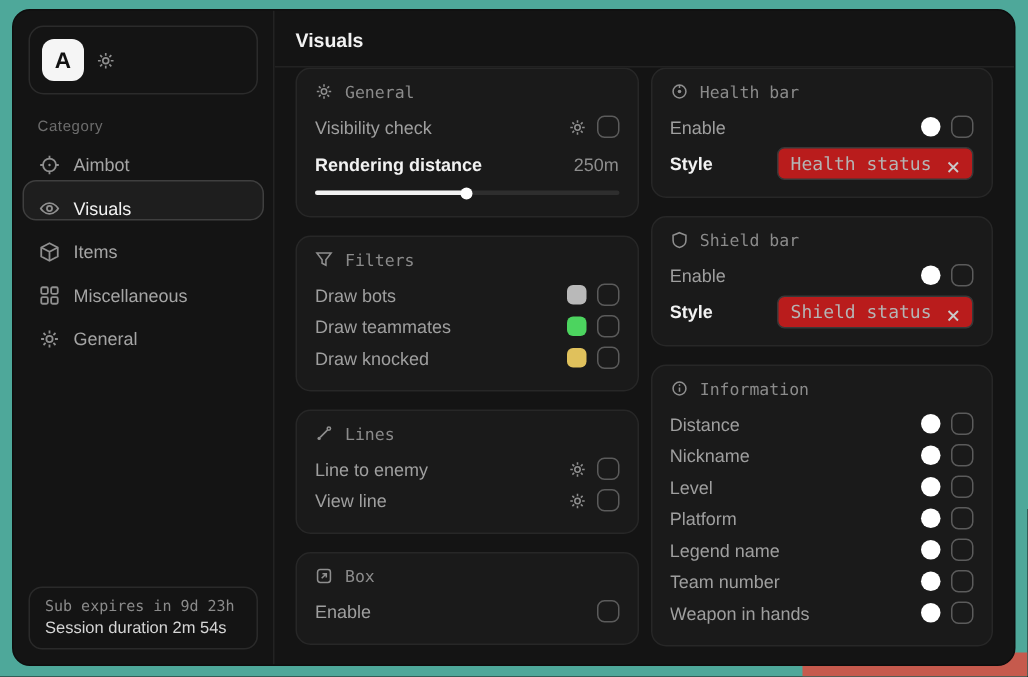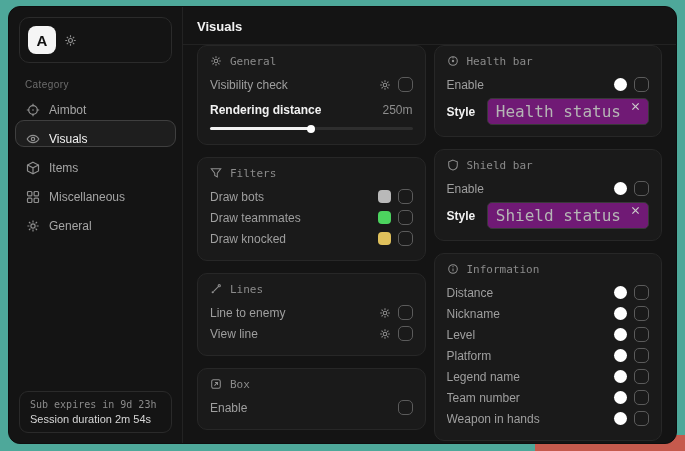--- a/index.html
+++ b/index.html
@@ -60,22 +60,22 @@
   .row-label { flex:1; font-size:12px; color:#9f9f9f; white-space:nowrap; overflow:hidden; }
   .row-label.em { color:#f2f2f2; font-weight:bold; }
   .row-value { font-size:12px; color:#8d8d8d; }
   .checkbox { width:15px; height:15px; border:1.5px solid #5b5b5b; border-radius:5px; background:transparent; flex:none; cursor:pointer; }
   .swatch { width:13px; height:13px; border-radius:4px; flex:none; cursor:pointer; }
   .swatch.round { border-radius:50%; }
   .slider { position:relative; height:3px; background:#2e2e2e; border-radius:2px; margin:7px 0 3px 0; }
   .slider-fill { position:absolute; left:0; top:0; bottom:0; background:#f2f2f2; border-radius:2px; }
   .slider-thumb { position:absolute; top:50%; transform:translate(-50%,-50%); width:8px; height:8px; background:#fff; border-radius:50%; }
   .chip {
-    display:inline-flex; align-items:flex-start; gap:10px; background:#701a75; border:1px solid #383838;
-    border-radius:5px; padding:3px 8px; font-family:"DejaVu Sans Mono", monospace; font-size:16px; color:#b5b5b5;
+    display:inline-flex; align-items:flex-end; gap:10px; background:#b91c1c; border:1px solid #383838;
+    border-radius:5px; padding:3px 8px; font-family:"DejaVu Sans Mono", monospace; font-size:12px; color:#b5b5b5;
     cursor:pointer;
   }
   .chip .icon { color:#c9c9c9; }
 </style>
 </head>
 <body>
 
 <div class="bg-salmon"></div>
 
 <div class="window">

